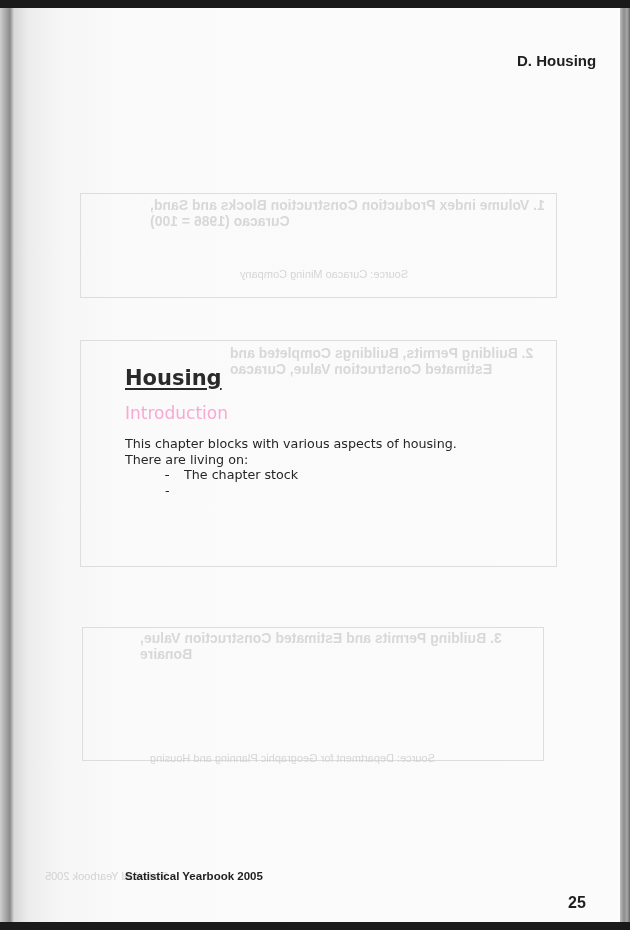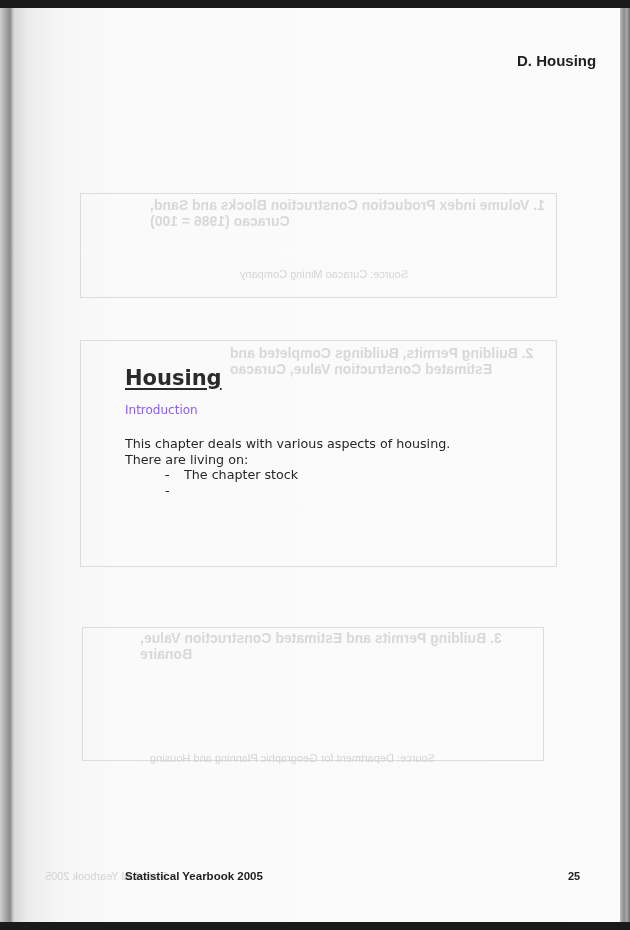--- a/index.html
+++ b/index.html
@@ -25,37 +25,37 @@
   .section-header {
     position: absolute; left: 517px; top: 52px;
     font-family: "Liberation Sans", sans-serif; font-weight: bold; font-size: 15px; color: #1f1f1f;
   }
   .title {
     position: absolute; left: 125px; top: 366px;
     font-size: 21px; font-weight: bold; color: #2a2a2a; text-decoration: underline;
     text-underline-offset: 3px;
   }
   .subtitle {
-    position: absolute; left: 125px; top: 403px; font-size: 12px; color: #8b5cf6;
+    position: absolute; left: 125px; top: 403px; font-size: 17px; color: #f9a8d4;
   }
   .body-text {
     position: absolute; left: 125px; top: 436px; width: 470px;
     font-size: 12.7px; color: #262626; line-height: 15.5px;
   }
   .body-text p { margin: 0; }
   .bullets { list-style: none; margin: 0; padding: 0; }
   .bullets li { position: relative; padding-left: 59px; }
   .bullets li .dash { position: absolute; left: 40px; top: 0; }
   .footer-left {
     position: absolute; left: 125px; top: 870px;
     font-family: "Liberation Sans", sans-serif; font-weight: bold; font-size: 11.5px; color: #1f1f1f;
   }
   .footer-right {
-    position: absolute; left: 568px; top: 870px;
-    font-family: "Liberation Sans", sans-serif; font-weight: bold; font-size: 11px; color: #1f1f1f;
+    position: absolute; left: 568px; top: 894px;
+    font-family: "Liberation Sans", sans-serif; font-weight: bold; font-size: 16px; color: #1f1f1f;
   }
   .footer-ghost {
     position: absolute; left: 45px; top: 870px; font-family: "Liberation Sans", sans-serif;
     font-size: 11px; color: #d2d2d2; transform: scaleX(-1);
   }
   .mirror { transform: scaleX(-1); display: inline-block; }
 </style>
 </head>
 <body>
 
@@ -82,21 +82,21 @@
 <div class="ghost" style="left:150px;top:752px;">
   <span class="mirror">Source: Department for Geographic Planning and Housing</span>
 </div>
 
 <div class="section-header">D. Housing</div>
 
 <div class="title">Housing</div>
 <div class="subtitle">Introduction</div>
 
 <div class="body-text">
-  <p>This chapter deals with various aspects of housing.</p>
+  <p>This chapter blocks with various aspects of housing.</p>
   <p>There are living on:</p>
   <ul class="bullets">
     <li>
       <span class="dash">-</span>
     </li>
     <li>
       <span class="dash">-</span>
     </li>
     <li>
       <span class="dash">-</span>

